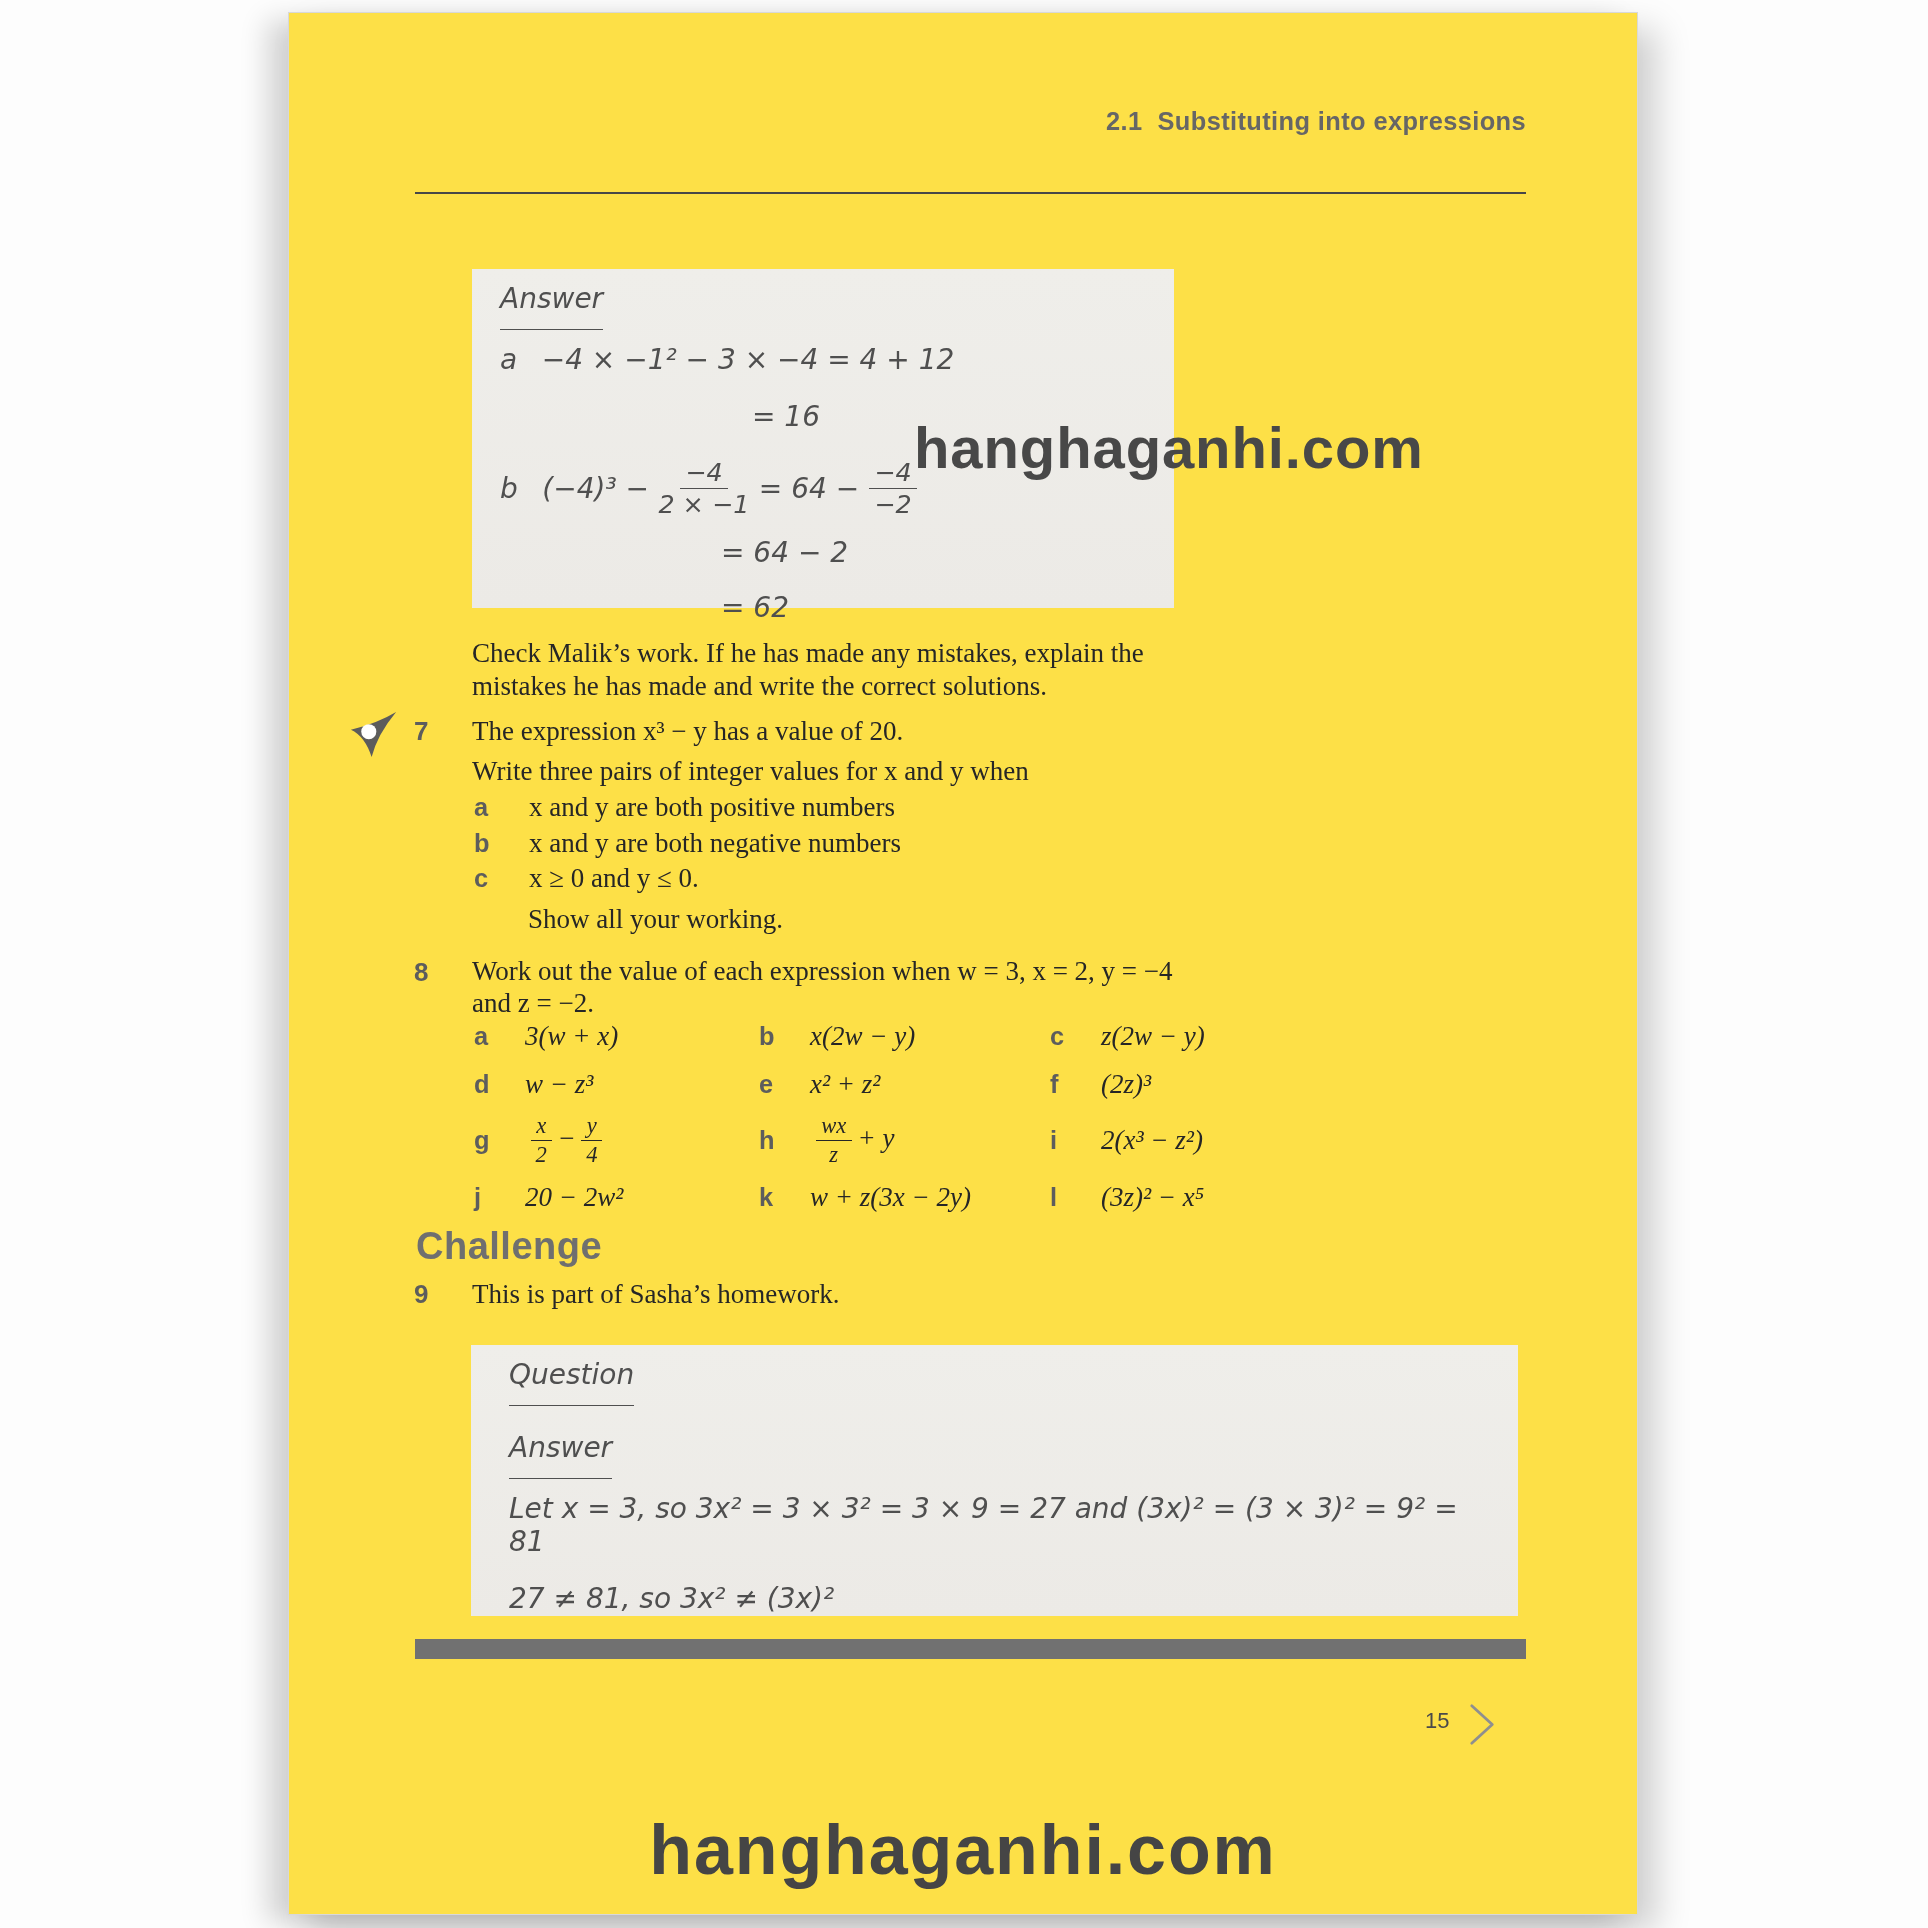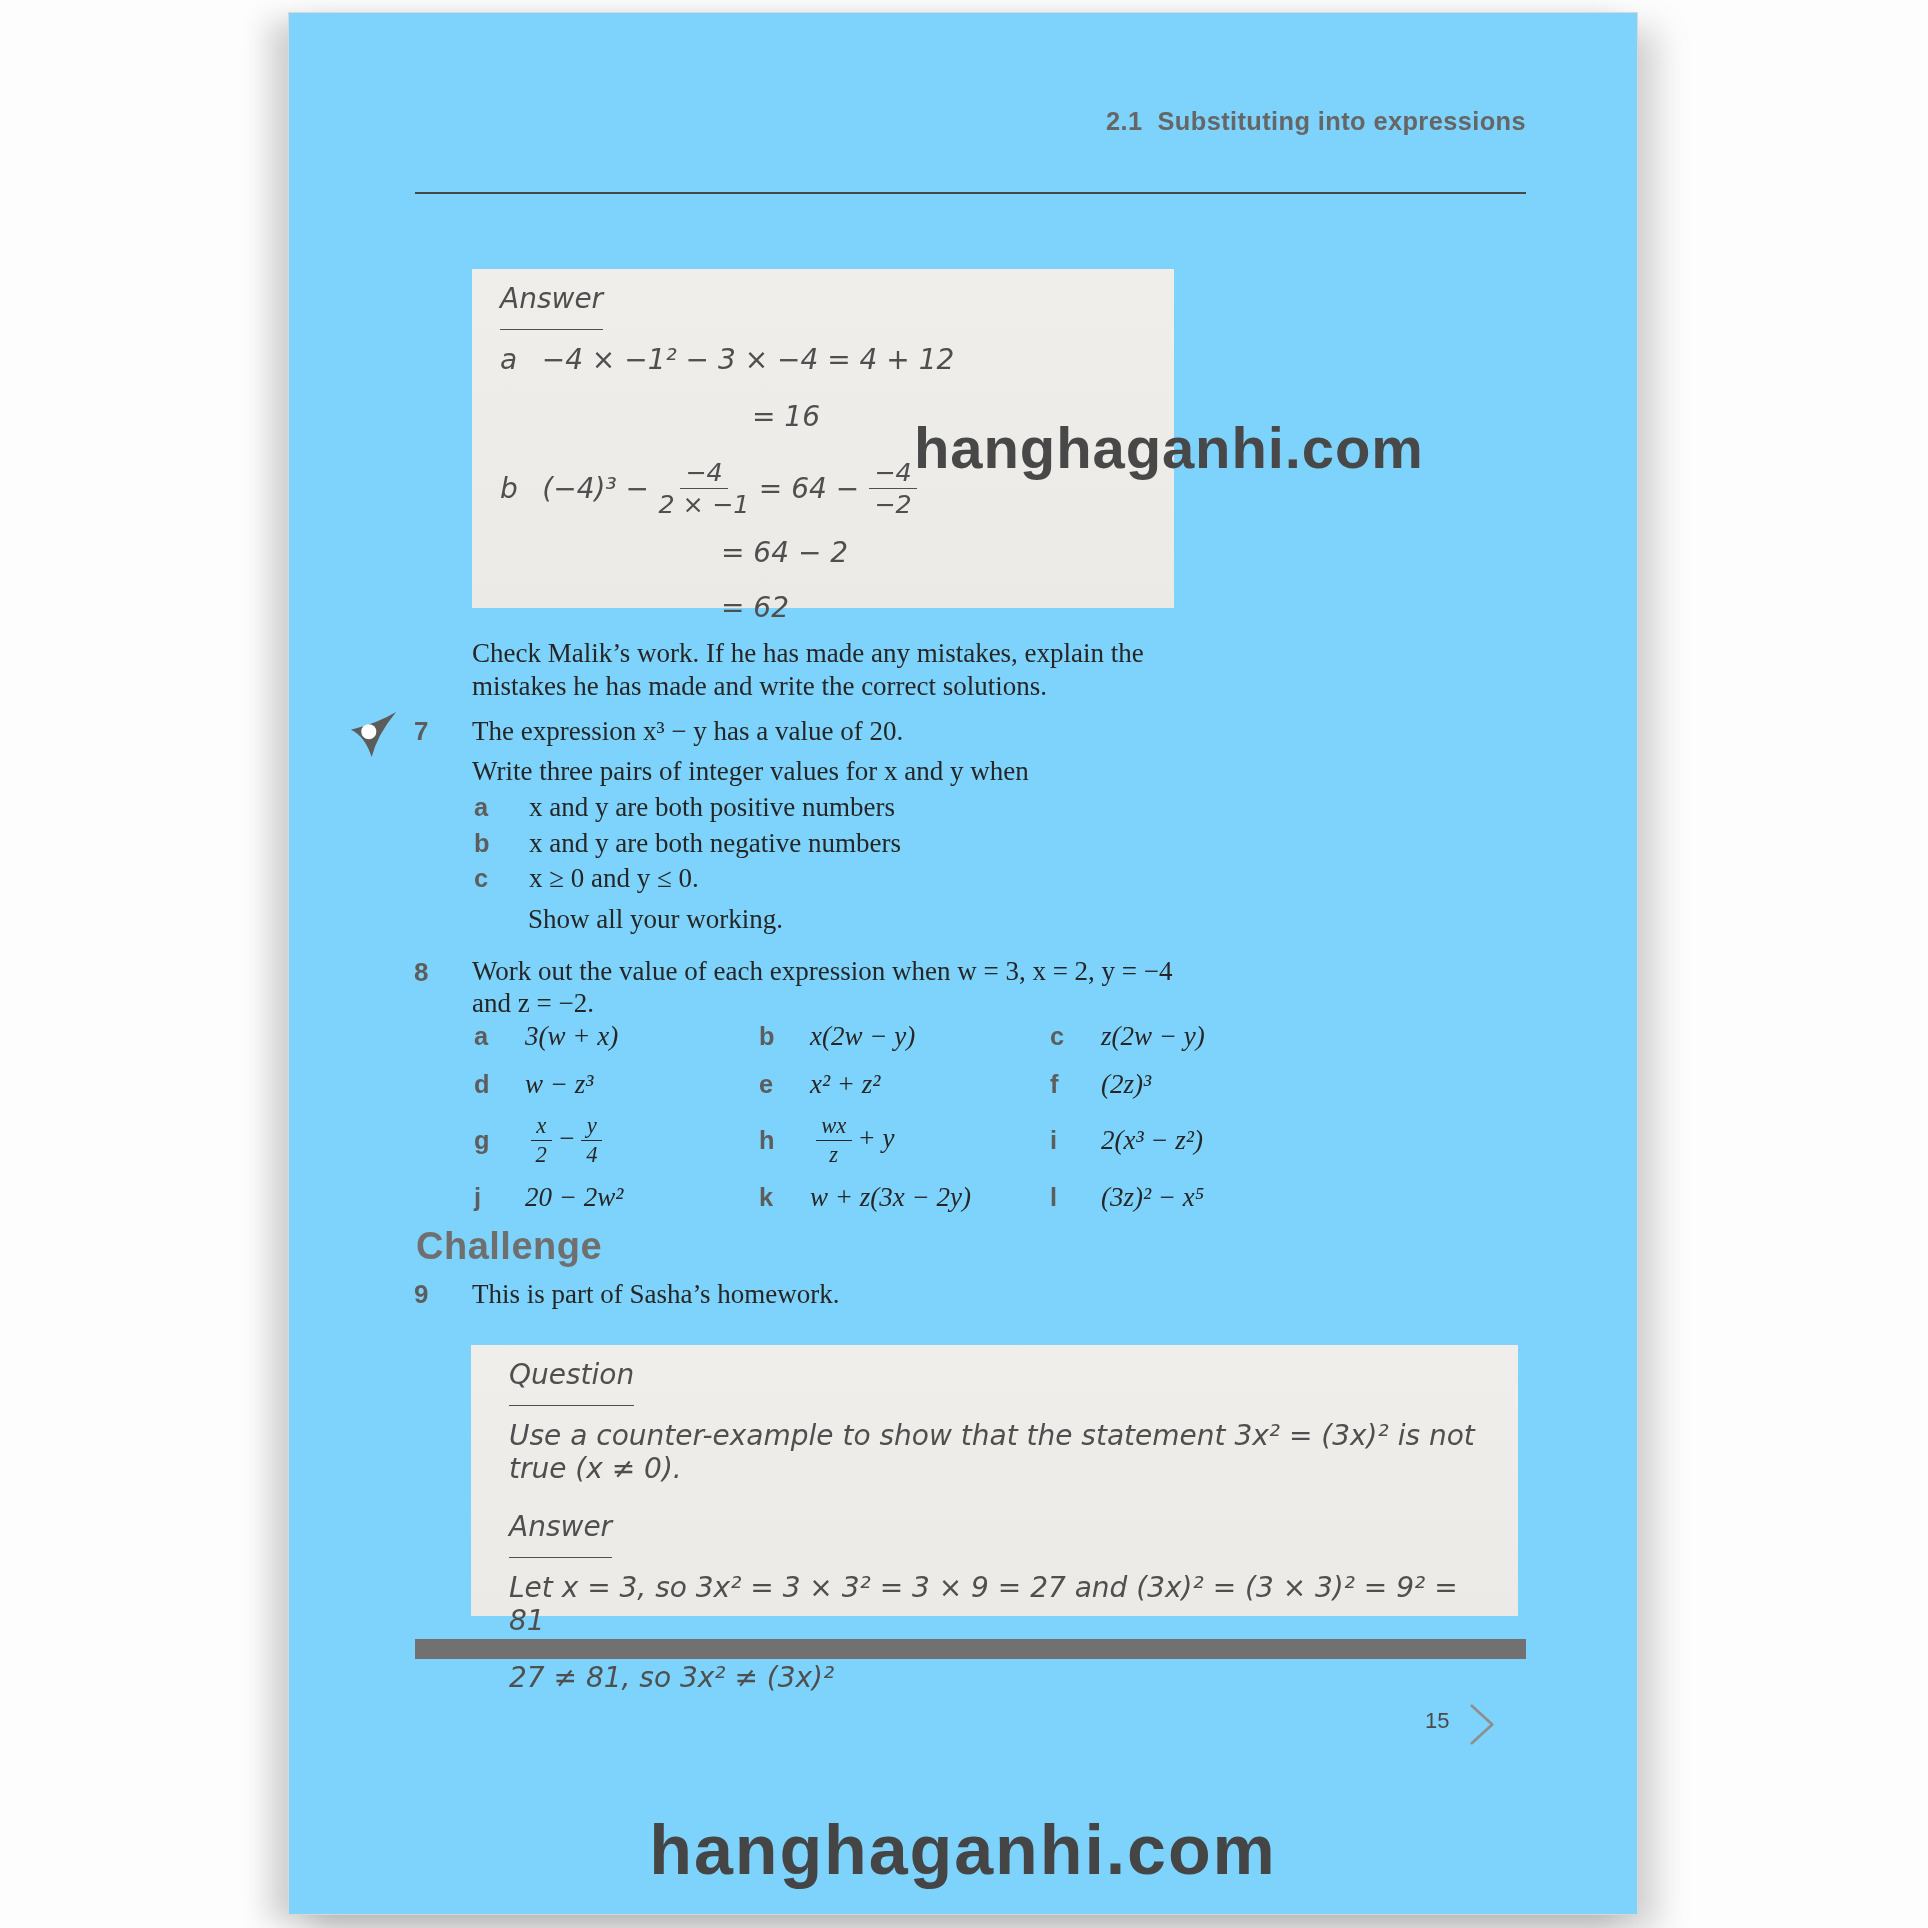--- a/index.html
+++ b/index.html
@@ -1,18 +1,18 @@
 <!DOCTYPE html>
 <html style="font-size:15px"><head>
 <meta charset="utf-8">
 <style>
   html,body{margin:0;padding:0;background:#ffffff;}
   .canvas{position:relative;width:1928px;height:1928px;background:#fdfdfd;overflow:hidden;
           font-family:"Liberation Serif", serif;}
-  .page{position:absolute;left:288px;top:12.2px;width:1348px;height:1901px;background:#7dd3fc;
+  .page{position:absolute;left:288px;top:12.2px;width:1348px;height:1901px;background:#fde047;
         border:0.9px solid #d8d8d8;
         box-shadow:-21px 7.5px 26px rgba(0,0,0,0.16), 19px 17px 32px rgba(0,0,0,0.18);}
   
   .header-title{position:absolute;top:94px;right:111px;font-family:"Liberation Sans",sans-serif;
         font-weight:700;font-size:25.4px;color:#666;letter-spacing:0.4px;white-space:nowrap;}
   .header-title .num{margin-right:15px;}
   .header-rule{position:absolute;left:126px;top:179px;width:1111px;height:1.9px;background:#474747;}
   
   .hw-box{position:absolute;background:linear-gradient(180deg,#efeeea,#eceae6);
         font-family:"DejaVu Sans",sans-serif;font-style:italic;color:#4f4f4f;}
@@ -196,21 +196,20 @@
         <span class="q8-expr">(3z)² − x⁵</span>
       </div>
     </div>
 
     <div class="challenge">Challenge</div>
     <div class="abs qnum" style="left:125px;top:1266px;">9</div>
     <div class="abs serif" style="left:183px;top:1264px;">This is part of Sasha’s homework.</div>
 
     <div class="hw-box sasha-box">
       <span class="hw-label">Question</span>
-      <div class="mt14">Use a counter-example to show that the statement 3x² = (3x)² is not true (x ≠ 0).</div>
       <div class="mt26"><span class="hw-label">Answer</span></div>
       <div class="mt14">Let x = 3, so 3x² = 3 × 3² = 3 × 9 = 27 and (3x)² = (3 × 3)² = 9² = 81</div>
       <div class="mt26">27 ≠ 81, so 3x² ≠ (3x)²</div>
     </div>
 
     <div class="bottom-bar"></div>
     <div class="page-number">15</div>
     <svg class="chevron" width="28" height="49" viewBox="0 0 30 52">
       <polyline points="4,6 26,26 4,46" fill="none" stroke="#8f8f8f" stroke-width="3" stroke-linecap="round" stroke-linejoin="round"></polyline>
     </svg>

